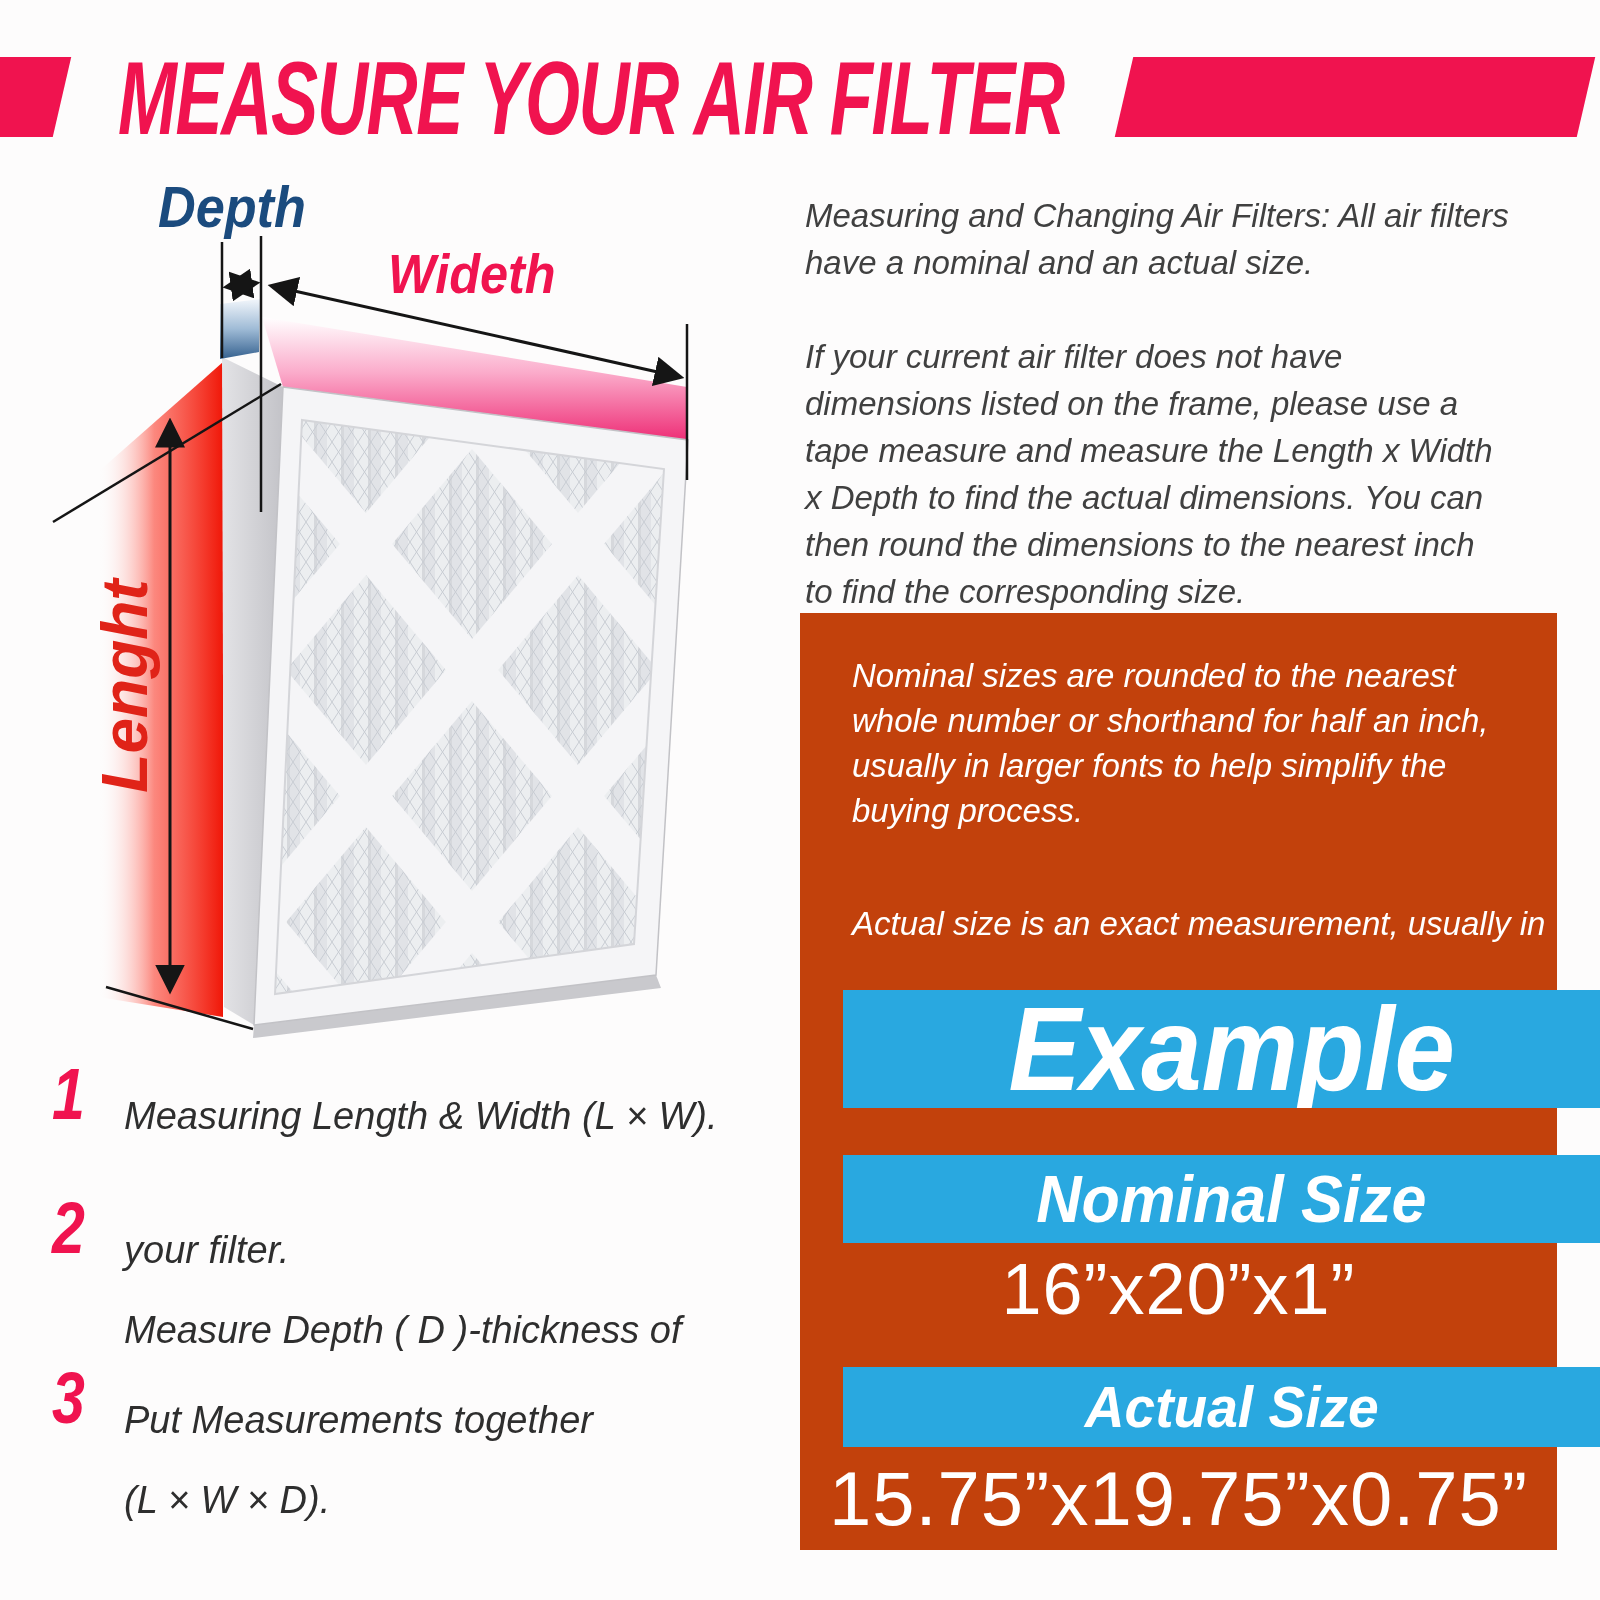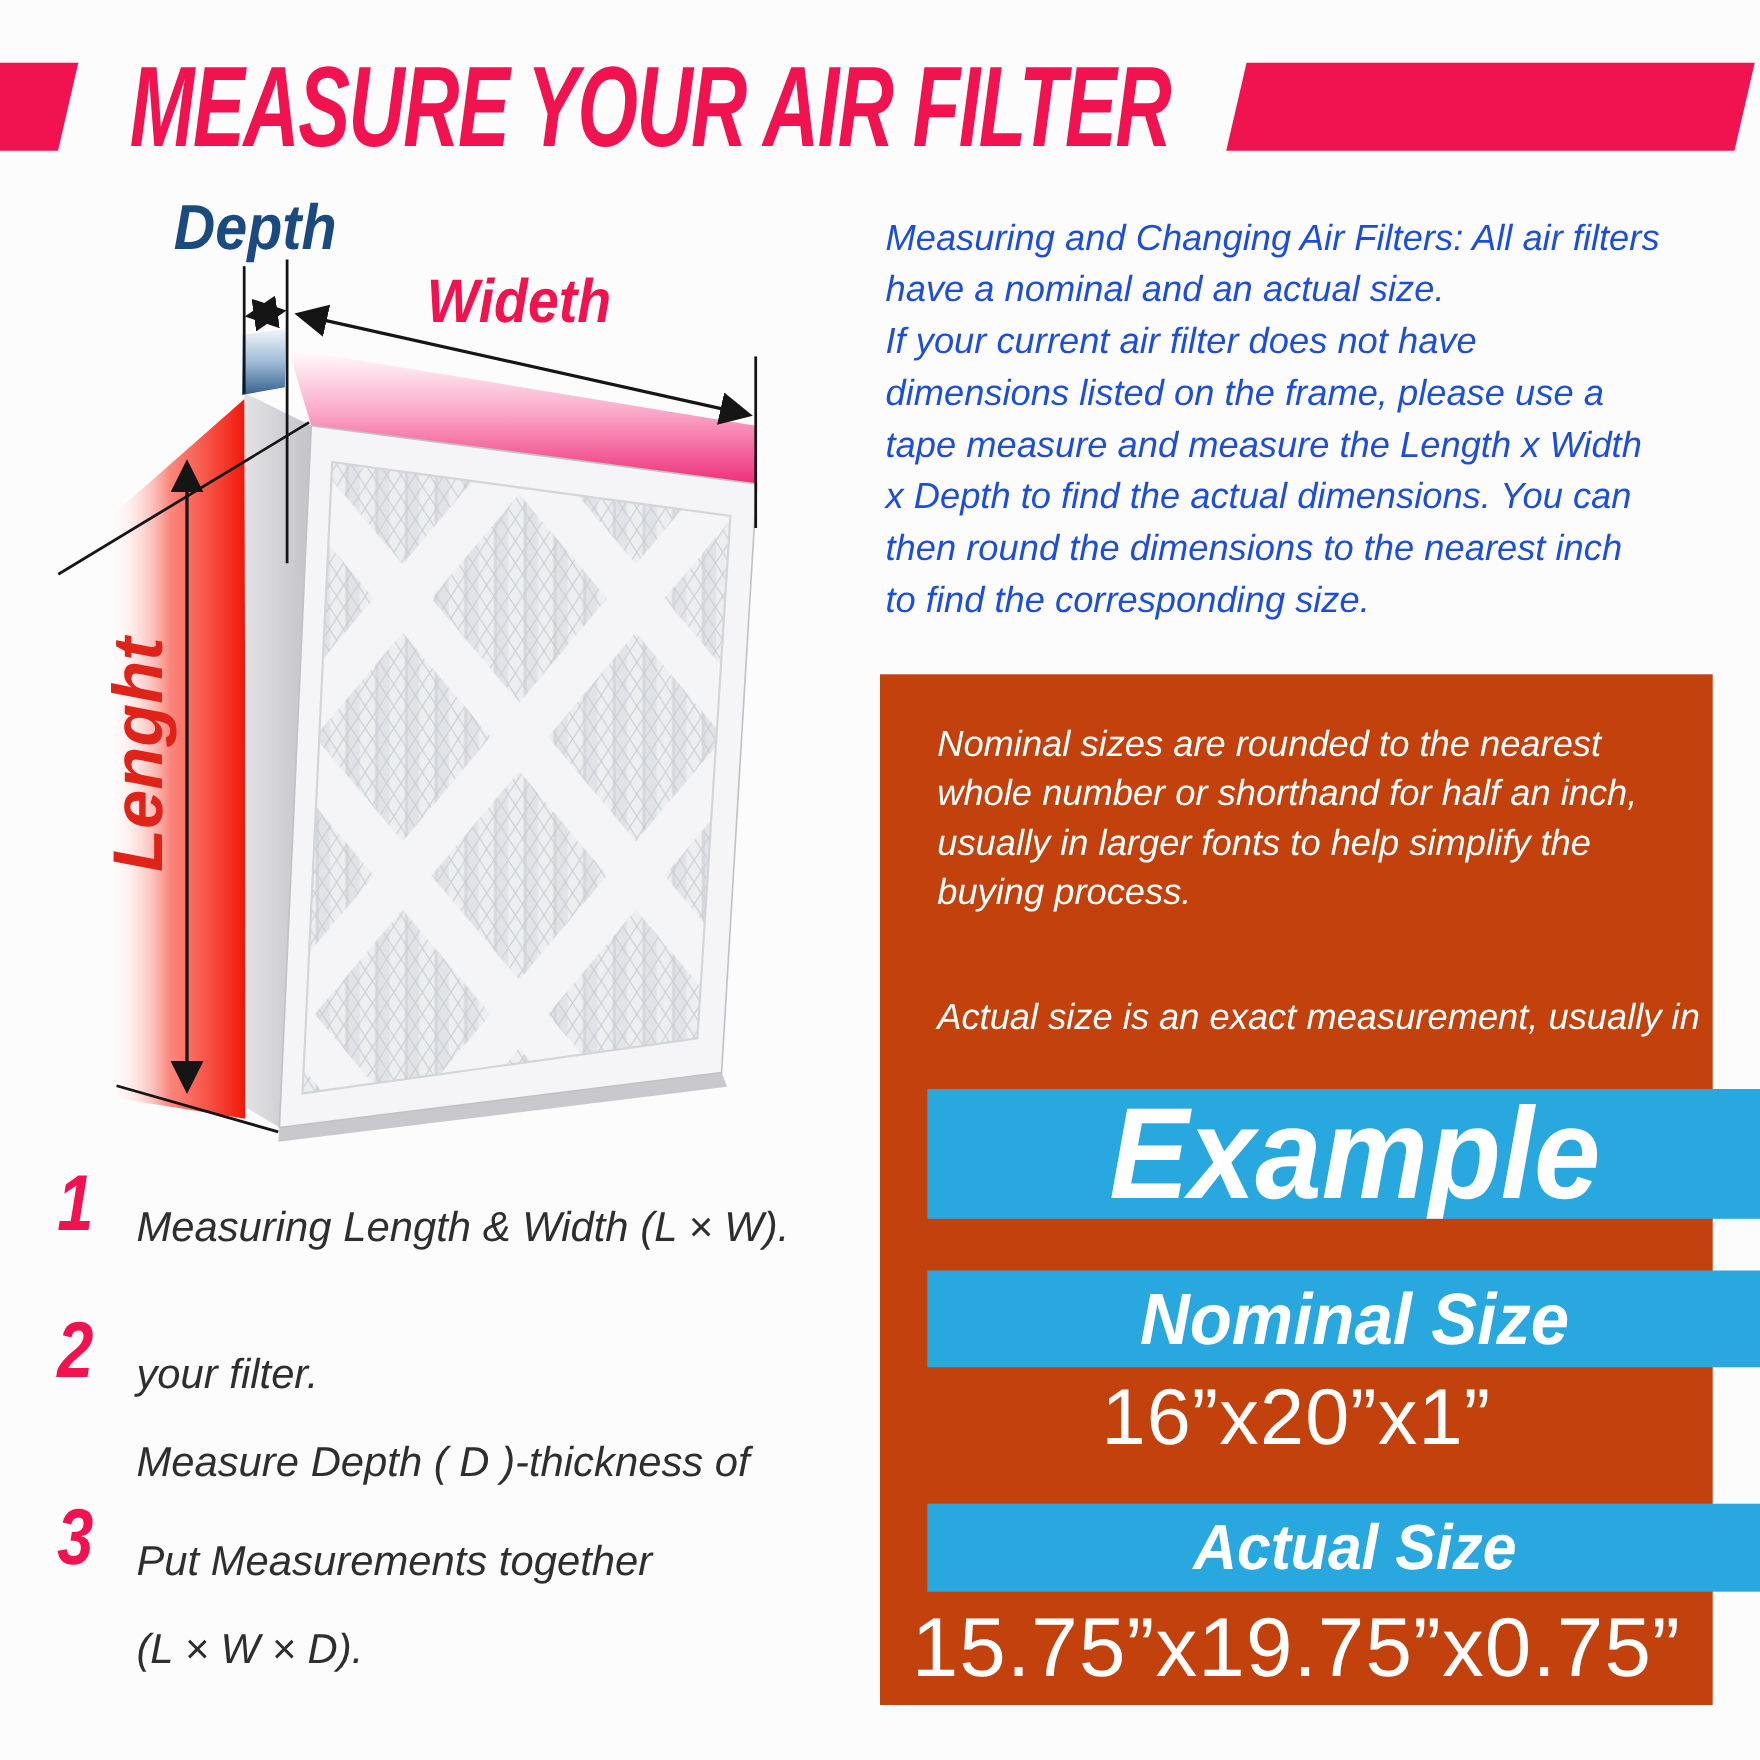--- a/index.html
+++ b/index.html
@@ -19,22 +19,22 @@
   #depth-label{left:158px;top:178px;font-size:58px;color:#1B4B7E;transform:scaleX(.9);transform-origin:left;}
   #width-label{left:388px;top:246px;font-size:56px;color:#F0134F;transform:scaleX(.9);transform-origin:left;}
   #length-label{left:-35px;top:650px;width:320px;height:72px;display:flex;align-items:center;justify-content:center;
       font-size:64px;color:#E02318;transform:rotate(-90deg);}
 
   #filter-illo{position:absolute;left:20px;top:172px;}
 
   
   #intro{position:absolute;left:805px;top:192px;width:760px;}
   .intro-line{font-size:33px;line-height:47px;font-style:italic;font-weight:300;
-      color:#1d4ed8;white-space:nowrap;}
-  #intro-p2{}
+      color:#404040;white-space:nowrap;}
+  #intro-p2{margin-top:47px;}
 
   
   #info-box{position:absolute;left:800px;top:613px;width:757px;height:937px;background:#c2410c;}
   .pb-par{position:absolute;left:52px;width:690px;}
   .pb-line{font-size:33px;line-height:45px;font-style:italic;font-weight:300;color:#ffffff;white-space:nowrap;}
   #pb-p1{top:40px;}
   #pb-p2{top:288px;}
   .banner{position:absolute;left:43px;width:777px;background:#29A8E0;
       display:flex;align-items:center;justify-content:center;overflow:hidden;}
   .banner-text{font-weight:800;font-style:italic;color:#ffffff;line-height:1;white-space:nowrap;}

